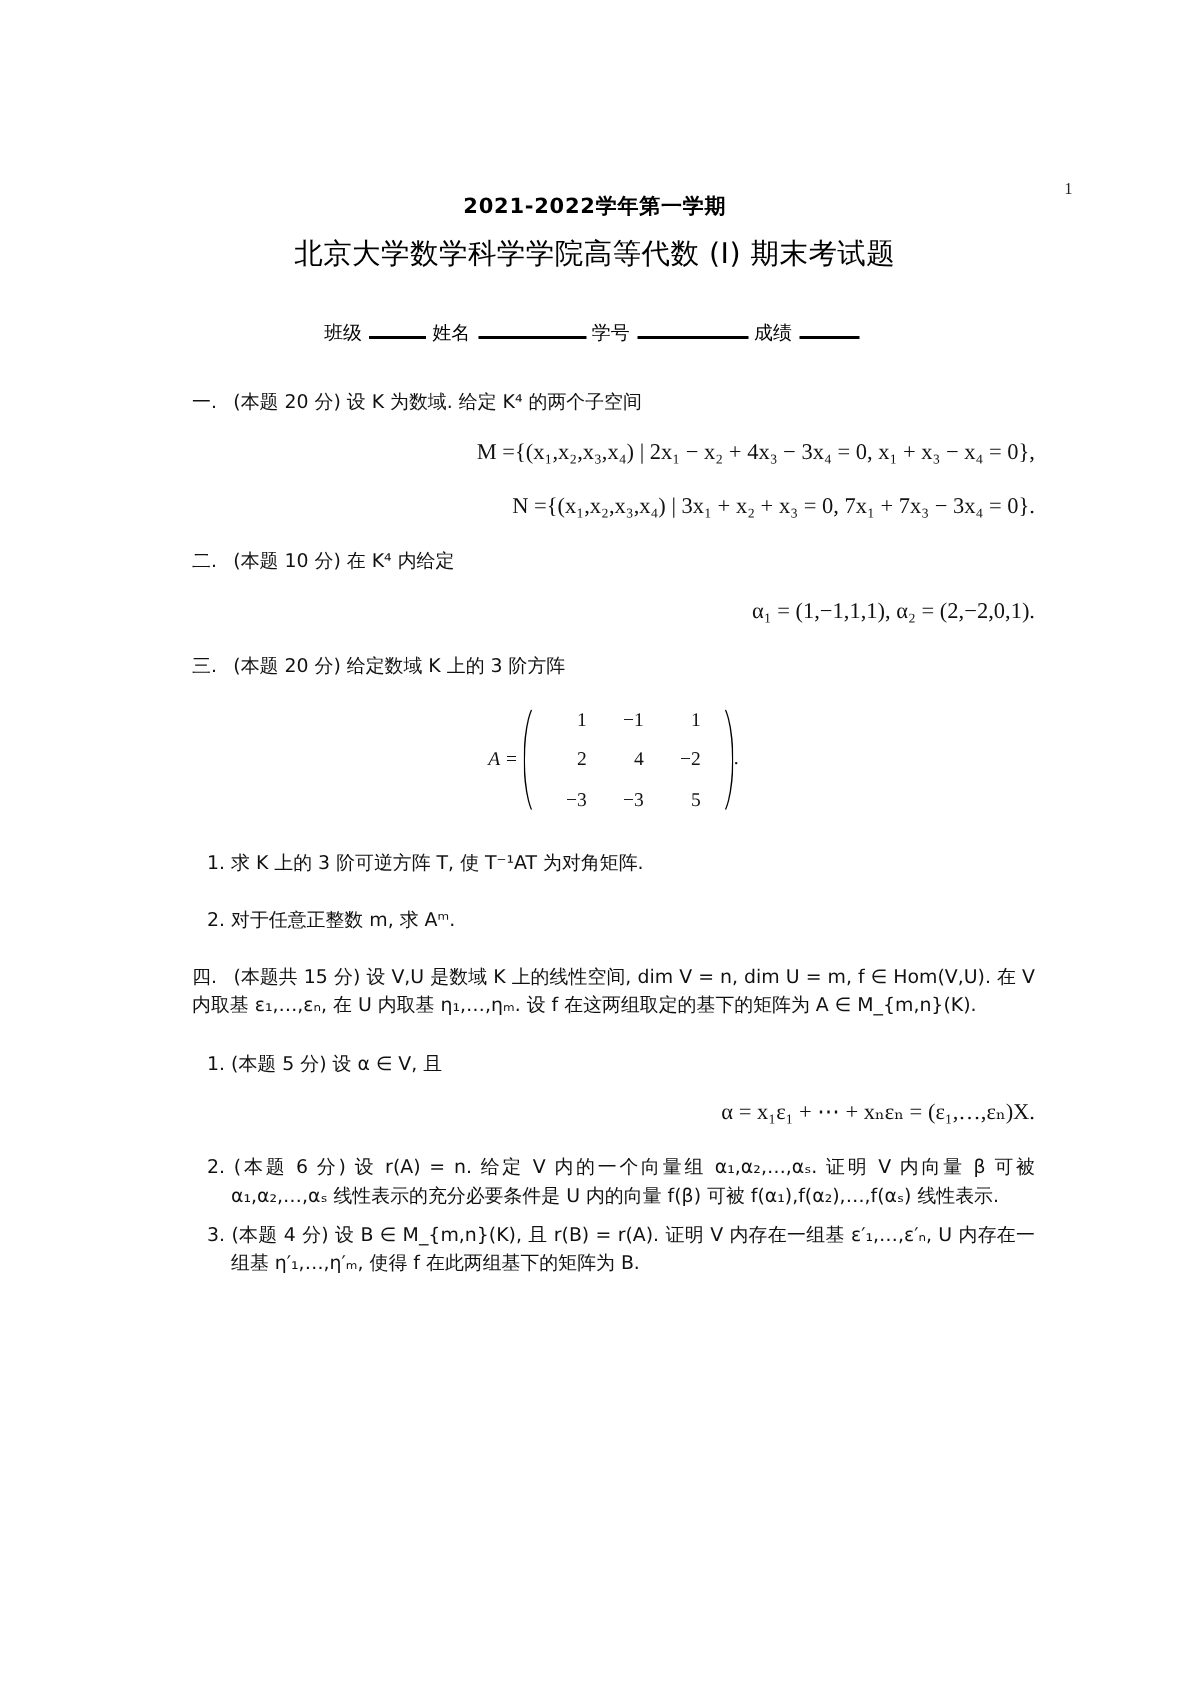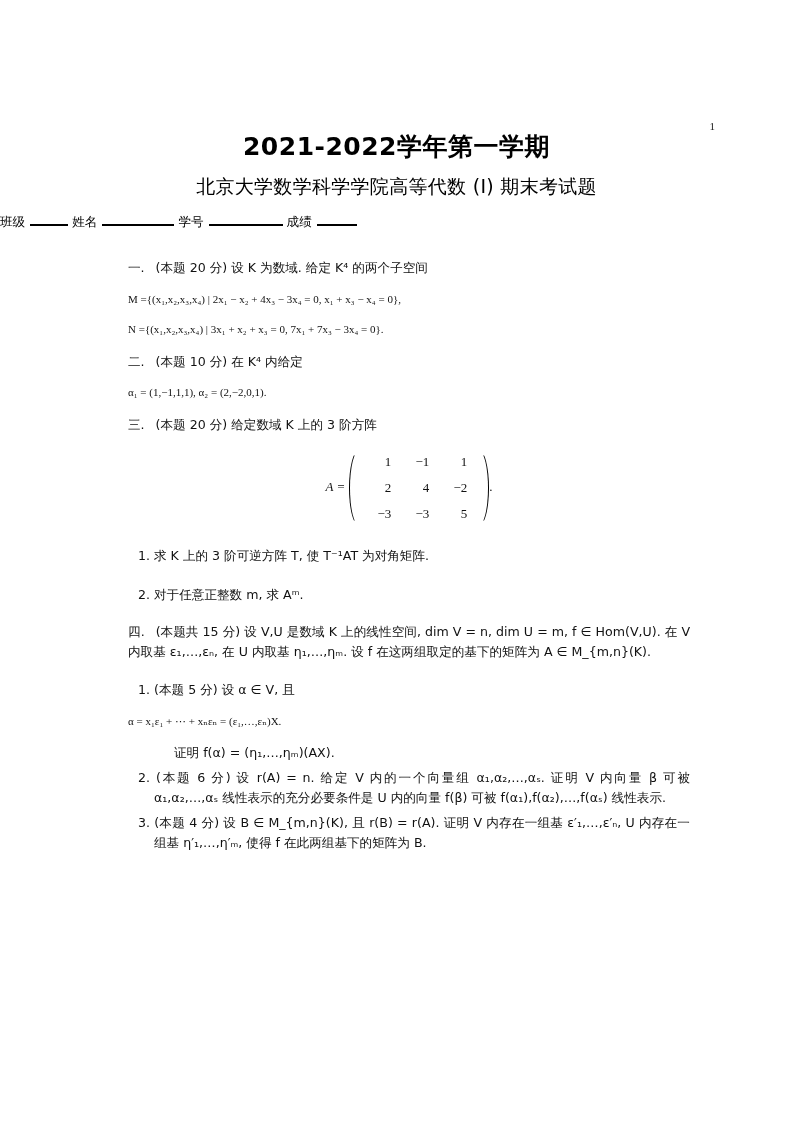--- a/index.html
+++ b/index.html
@@ -37,42 +37,42 @@
   .title-block {
     position: absolute;
     top: 128px;
     left: 0;
     width: 793px;
     text-align: center;
   }
   .title-line-1 {
     font-family: "DejaVu Sans", sans-serif;
     font-weight: bold;
-    font-size: 25px;
+    font-size: 14px;
     letter-spacing: 0.5px;
     line-height: 1.5;
     color: #000;
   }
   .title-line-2 {
     font-family: "DejaVu Sans", sans-serif;
     font-weight: normal;
     font-size: 19px;
     letter-spacing: 0.3px;
     line-height: 1.6;
     margin-top: 5px;
     color: #000;
   }
 
   
   .info-row {
     position: absolute;
     top: 210px;
     left: 0;
     width: 793px;
-    text-align: left;
+    text-align: center;
     font-size: 16px;
     color: #000;
     white-space: nowrap;
   }
   .info-row .fld {
     display: inline-block;
     vertical-align: baseline;
   }
   .info-row .rule {
     display: inline-block;
@@ -97,24 +97,24 @@
   }
   .prob {
     margin-bottom: 2px;
   }
   .prob-head {
     text-indent: 0;
     margin-top: 12px;
   }
   .cn { font-family: "DejaVu Sans", "Liberation Sans", sans-serif; font-size: 12.6px; }
   .eq {
-    text-align: left;
+    text-align: right;
     margin: 13px 0 13px 0;
     font-family: "Liberation Serif", "DejaVu Serif", serif;
-    font-size: 11px;
+    font-size: 15px;
     white-space: nowrap;
   }
   .para {
     margin-top: 11px;
   }
   .sub-item {
     margin-top: 19px;
     padding-left: 26px;
     text-indent: -16px;
   }
@@ -254,21 +254,20 @@
       </div>
 
       <div class="sub-item cn">
         <span>1.</span>
         <span>(本题 5 分)</span>
         <span>设 α ∈ V, 且</span>
       </div>
 
       <div class="eq">α = x₁ε₁ + ⋯ + xₙεₙ = (ε₁,…,εₙ)X.</div>
 
-      <div class="sub-body cn">证明 f(α) = (η₁,…,ηₘ)(AX).</div>
 
       <div class="sub-item cn" style="text-align:justify; margin-top:6px;">
         <span>2.</span>
         <span>(本题 6 分)</span>
         <span>设 r(A) = n. 给定 V 内的一个向量组 α₁,α₂,…,αₛ. 证明 V 内向量 β 可被 α₁,α₂,…,αₛ 线性表示的充分必要条件是 U 内的向量 f(β) 可被 f(α₁),f(α₂),…,f(αₛ) 线性表示.</span>
       </div>
 
       <div class="sub-item cn" style="text-align:justify; margin-top:6px;">
         <span>3.</span>
         <span>(本题 4 分)</span>

